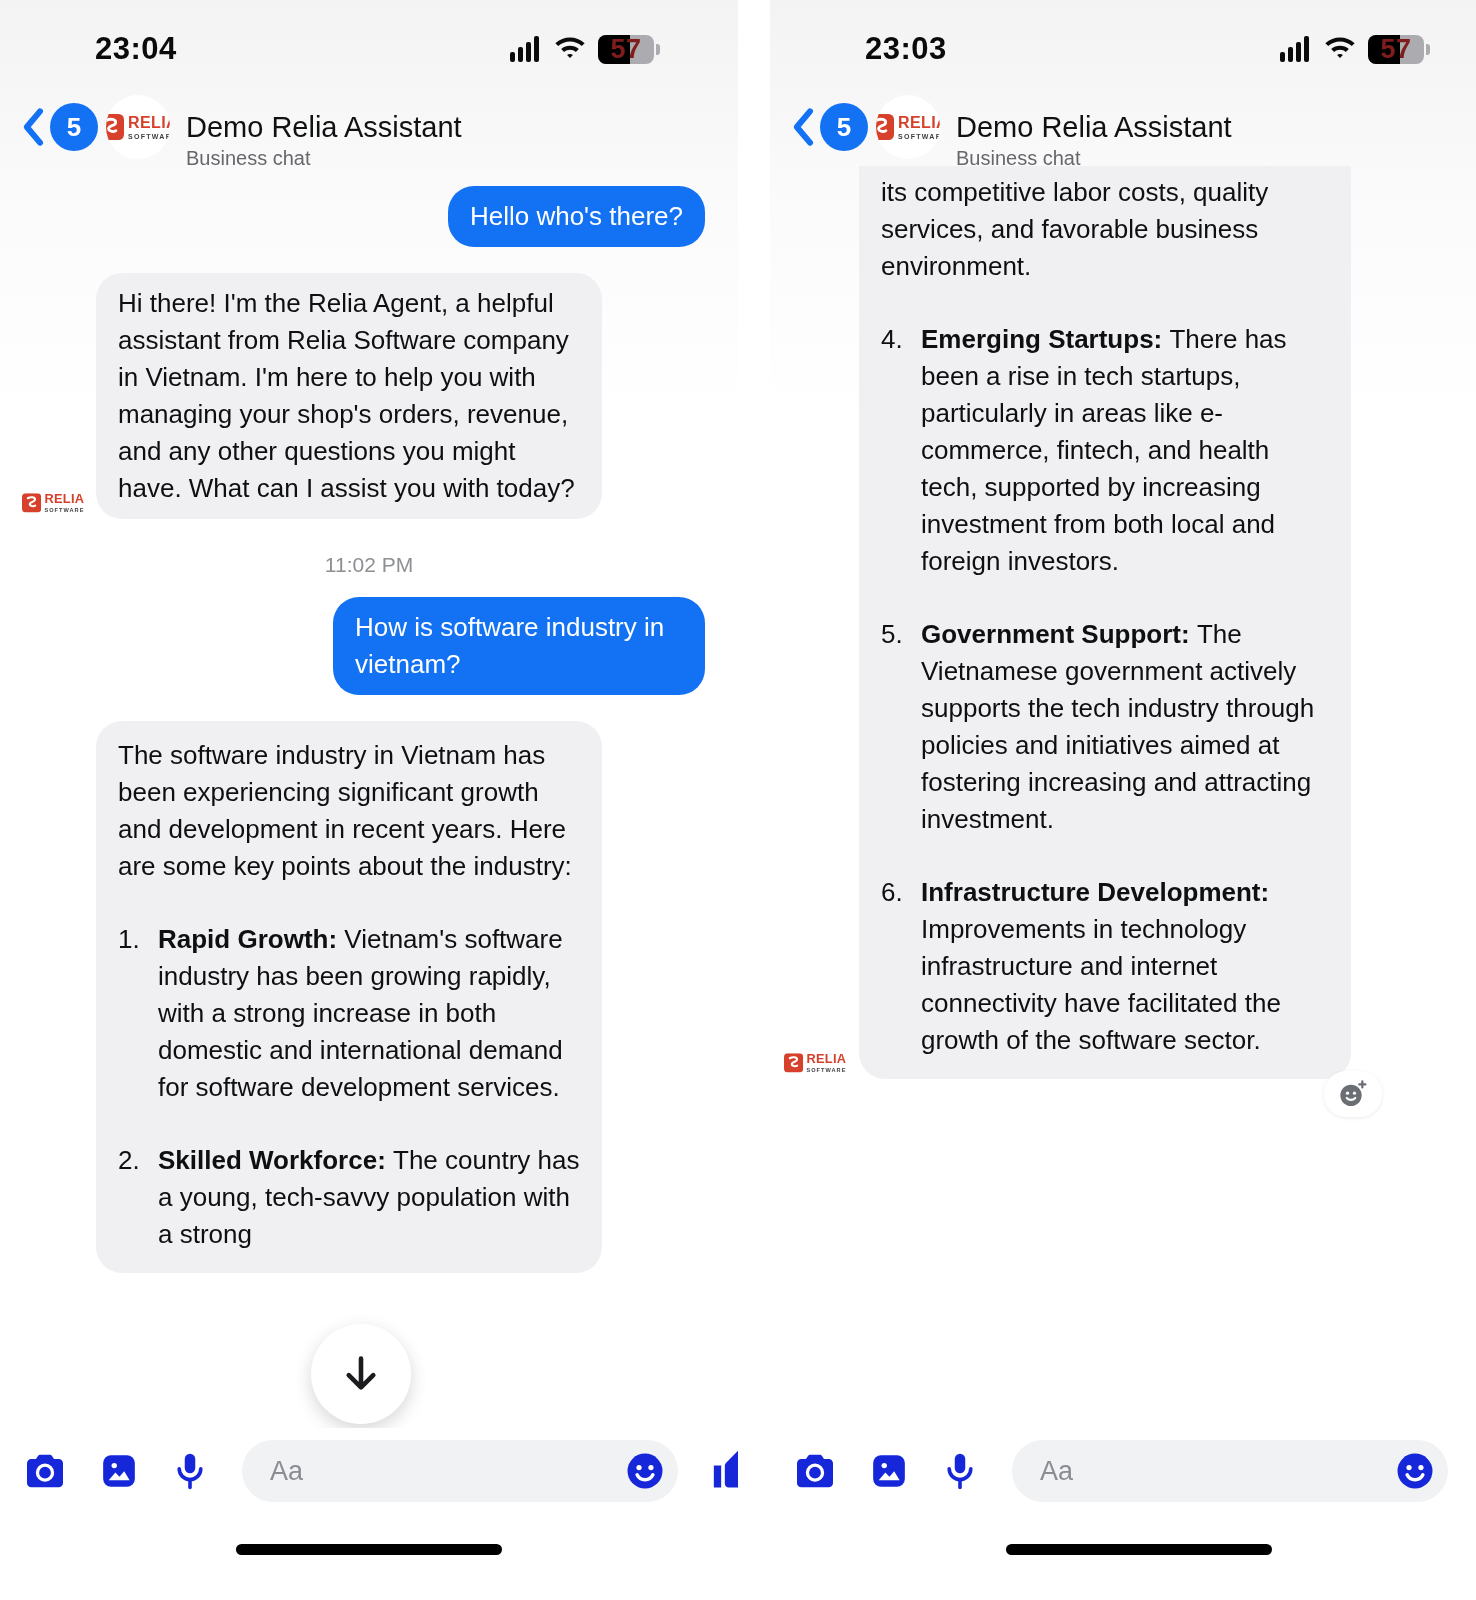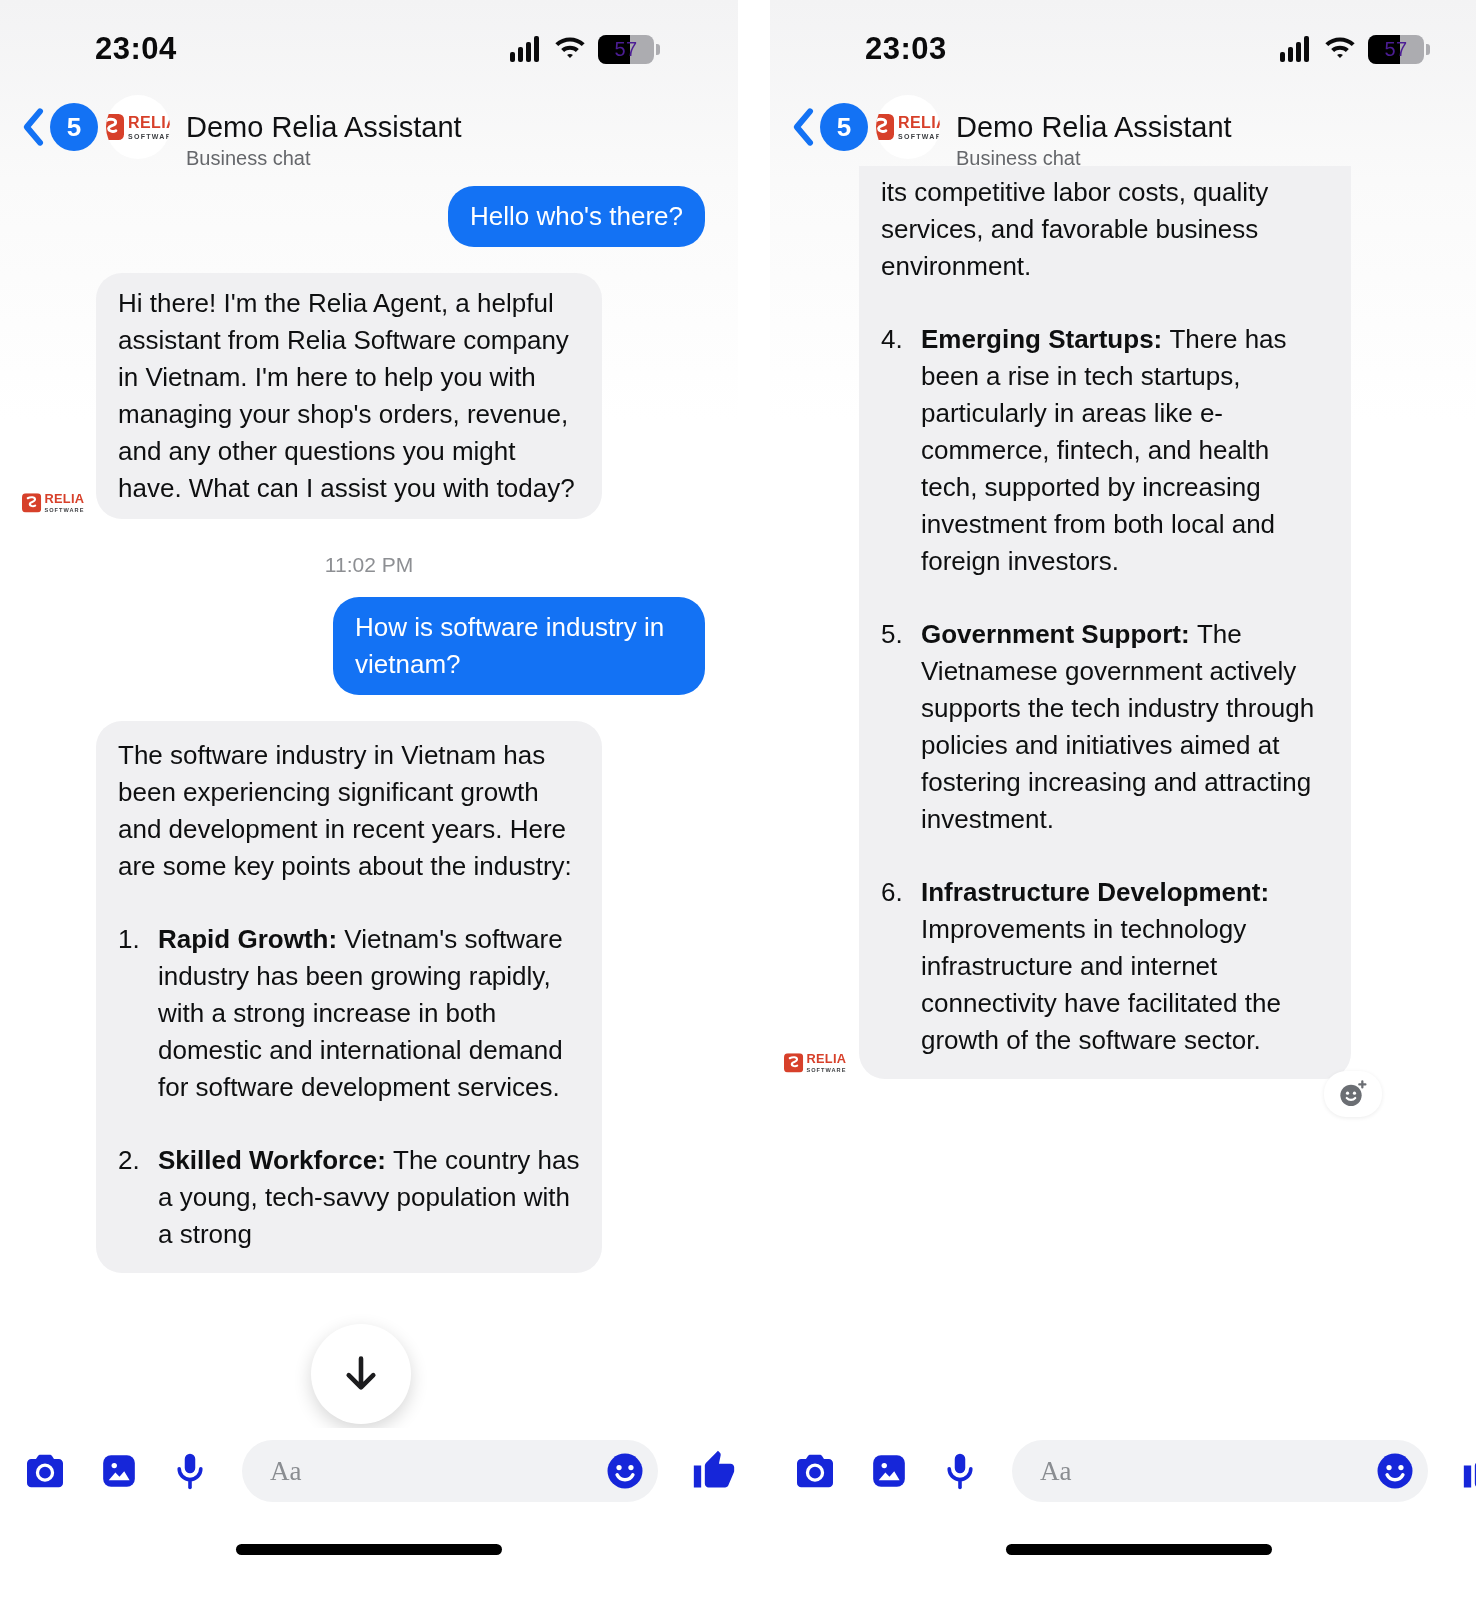--- a/index.html
+++ b/index.html
@@ -20,21 +20,21 @@
   .phone.right{left:770px;}
 
   
   .status{height:88px;display:flex;align-items:center;justify-content:space-between;padding:10px 78px 0 95px;}
   .s-time{font-size:31px;font-weight:700;color:#0b0b0c;letter-spacing:.5px;}
   .sicons{display:flex;align-items:center;gap:12px;}
   .batt{display:flex;align-items:center;gap:2px;}
   .batt-body{width:56px;height:29px;border-radius:8px;background:#ACACB0;position:relative;overflow:hidden;}
   .batt-fill{position:absolute;left:0;top:0;bottom:0;width:58%;background:#000;}
   .batt-num{position:absolute;inset:0;display:flex;align-items:center;justify-content:center;
-            color:#4c1d95;font-size:20px;font-weight:400;letter-spacing:.5px;}
+            color:#7f1d1d;font-size:27px;font-weight:700;letter-spacing:.5px;}
   .batt-nub{width:4px;height:11px;background:#ACACB0;border-radius:0 3px 3px 0;}
 
   
   .chathdr{height:78px;display:flex;align-items:center;padding:0 20px;}
   .back{position:relative;width:86px;height:64px;flex:0 0 auto;cursor:pointer;}
   .back svg{position:absolute;left:2px;top:12px;}
   .badge{position:absolute;left:30px;top:8px;width:48px;height:48px;border-radius:50%;
          background:var(--blue);color:#fff;font-size:26px;font-weight:700;
          display:flex;align-items:center;justify-content:center;}
   .hava{width:64px;height:64px;border-radius:50%;background:#fff;display:flex;align-items:center;
@@ -75,21 +75,21 @@
   .react-chip{position:absolute;right:126px;bottom:-38px;width:58px;height:46px;border-radius:22px;
               background:#fff;box-shadow:0 1px 4px rgba(0,0,0,.08);display:flex;align-items:center;
               justify-content:center;cursor:pointer;}
 
   
   .composer{height:86px;display:flex;align-items:center;gap:34px;padding:0 24px;background:#fff;}
   .composer .cicon{flex:0 0 auto;cursor:pointer;}
   .pill{flex:1;height:62px;background:#F1F2F4;border-radius:31px;display:flex;align-items:center;
         padding:0 12px 0 28px;}
   .msg-input{flex:1;border:none;background:transparent;outline:none;font-size:27px;color:#15803d;
-             font-family:Liberation Serif, serif;}
+             font-family:Liberation Sans, sans-serif;}
   .msg-input::placeholder{color:#8a8d91;}
   .homebar{width:266px;height:11px;border-radius:6px;background:#000;margin:30px auto 0;}
 </style>
 </head>
 <body>
 
 <section class="phone left">
 
   <header class="status">
     <span class="s-time">23:04</span>

